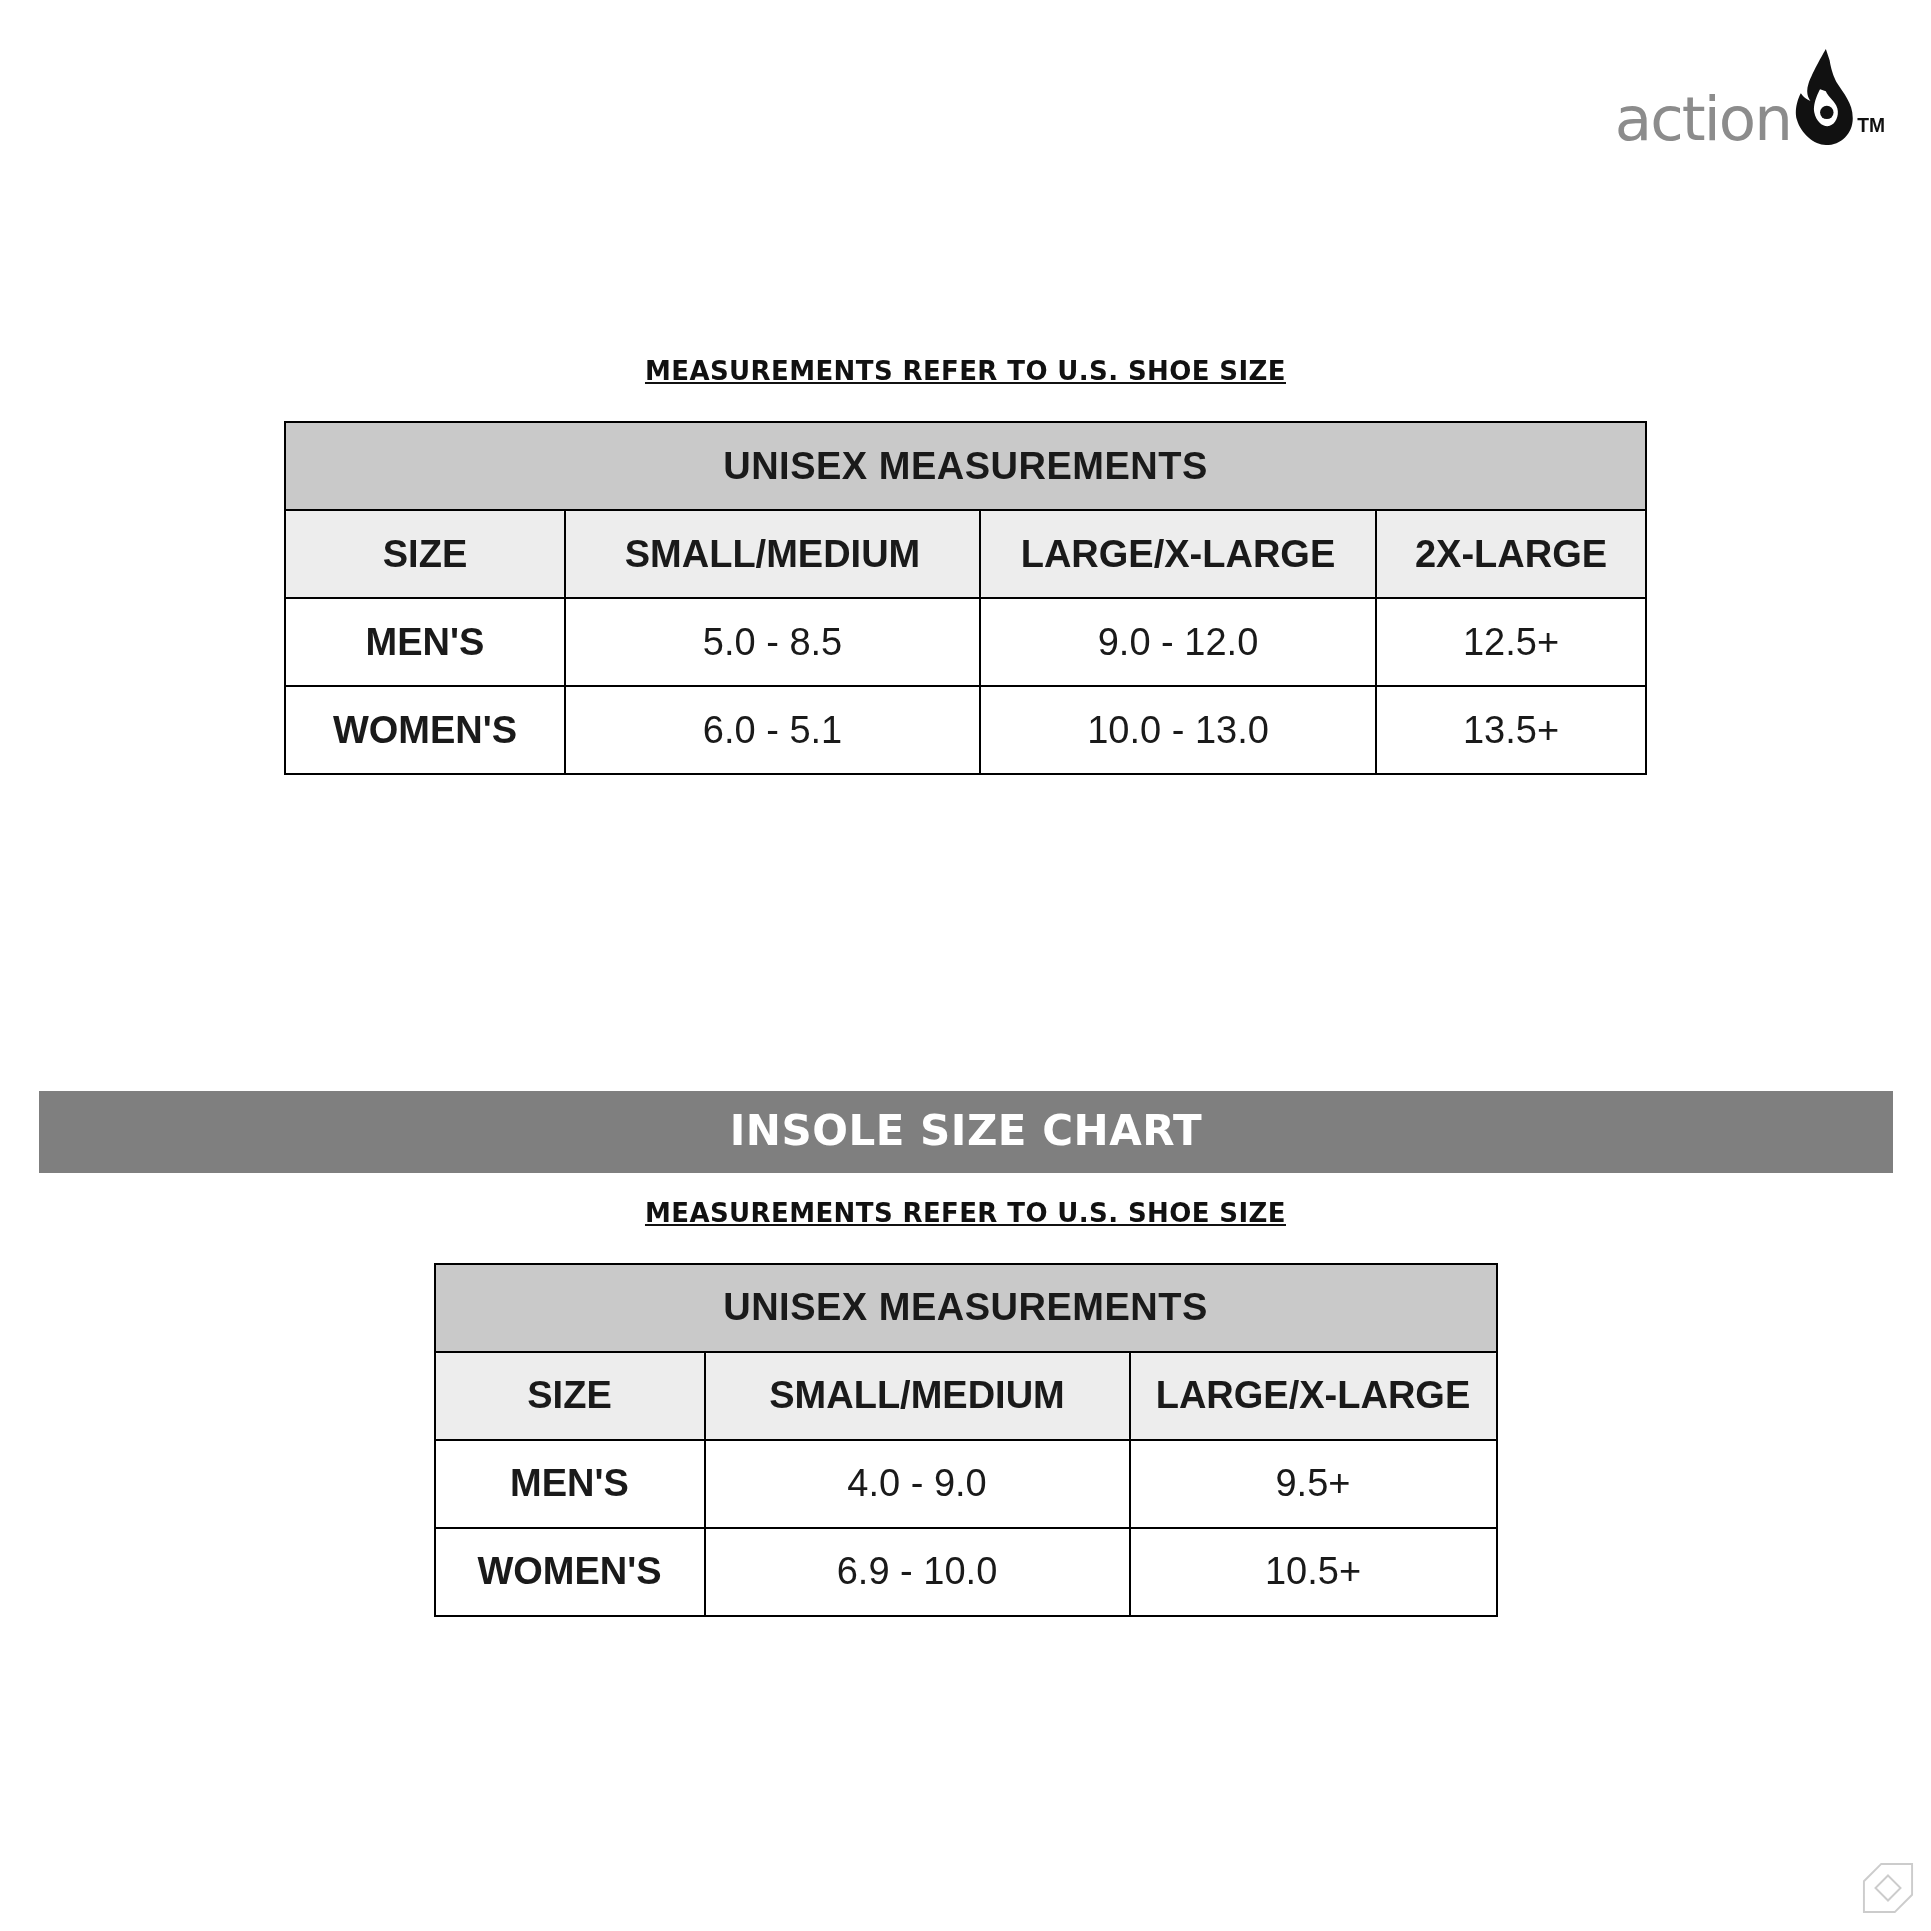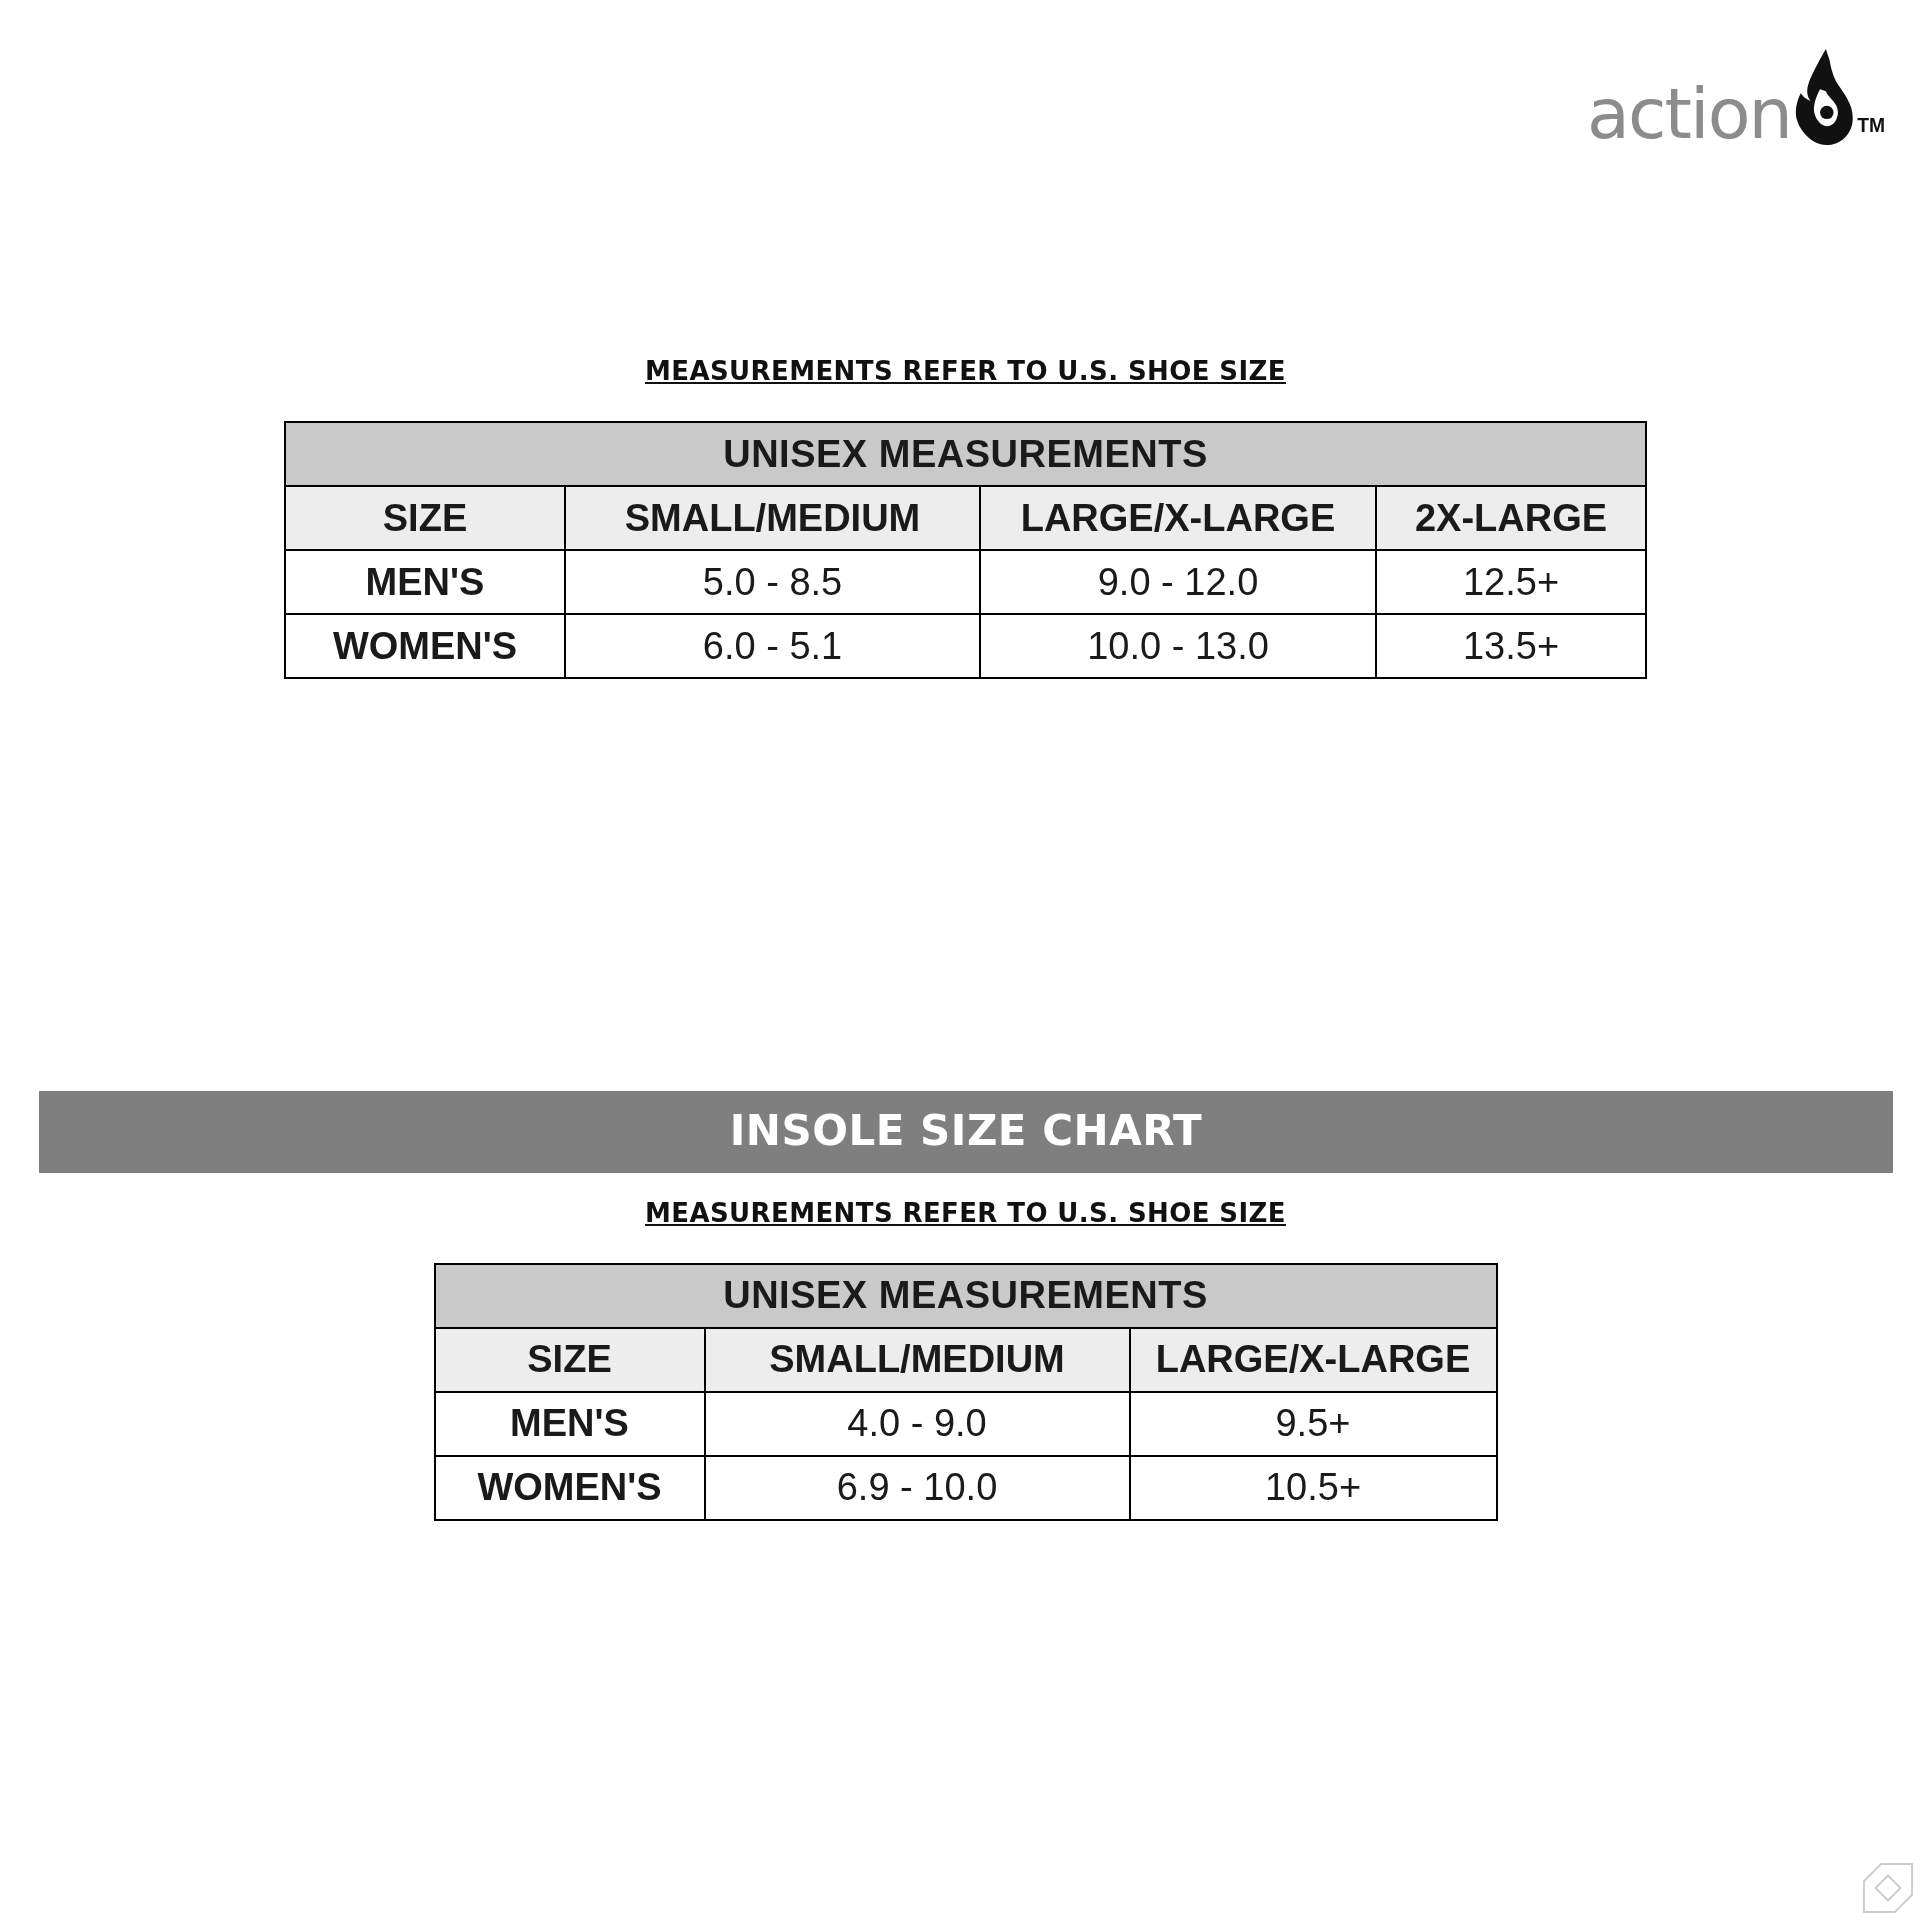--- a/index.html
+++ b/index.html
@@ -26,21 +26,21 @@
   
   .logo-wrap {
     position: absolute;
     top: 23px;
     right: 46px;
     display: flex;
     align-items: flex-end;
     height: 126px;
   }
   .logo-text-left {
-    font-size: 70px;
+    font-size: 61px;
     font-weight: 400;
     letter-spacing: -1.9px;
     color: #8c8c8c;
     line-height: 1;
     font-family: "DejaVu Sans", sans-serif;
     margin-left: 40px;
   }
   .logo-flame {
     position: relative;
     width: 70px;
@@ -103,21 +103,21 @@
   table.size-table {
     border-collapse: collapse;
     table-layout: fixed;
     font-family: "Liberation Sans", sans-serif;
   }
   table.size-table td, table.size-table th {
     border: 2.9px solid #000000;
     text-align: center;
     vertical-align: middle;
     font-size: 38px;
-    padding: 0;
+    padding: 12px;
     height: 62px;
   }
   .t-head-main {
     background: #c9c9c9;
     font-weight: 700;
     font-size: 41px;
     height: 73px;
     letter-spacing: 0.5px;
   }
   .t-head-sub {

